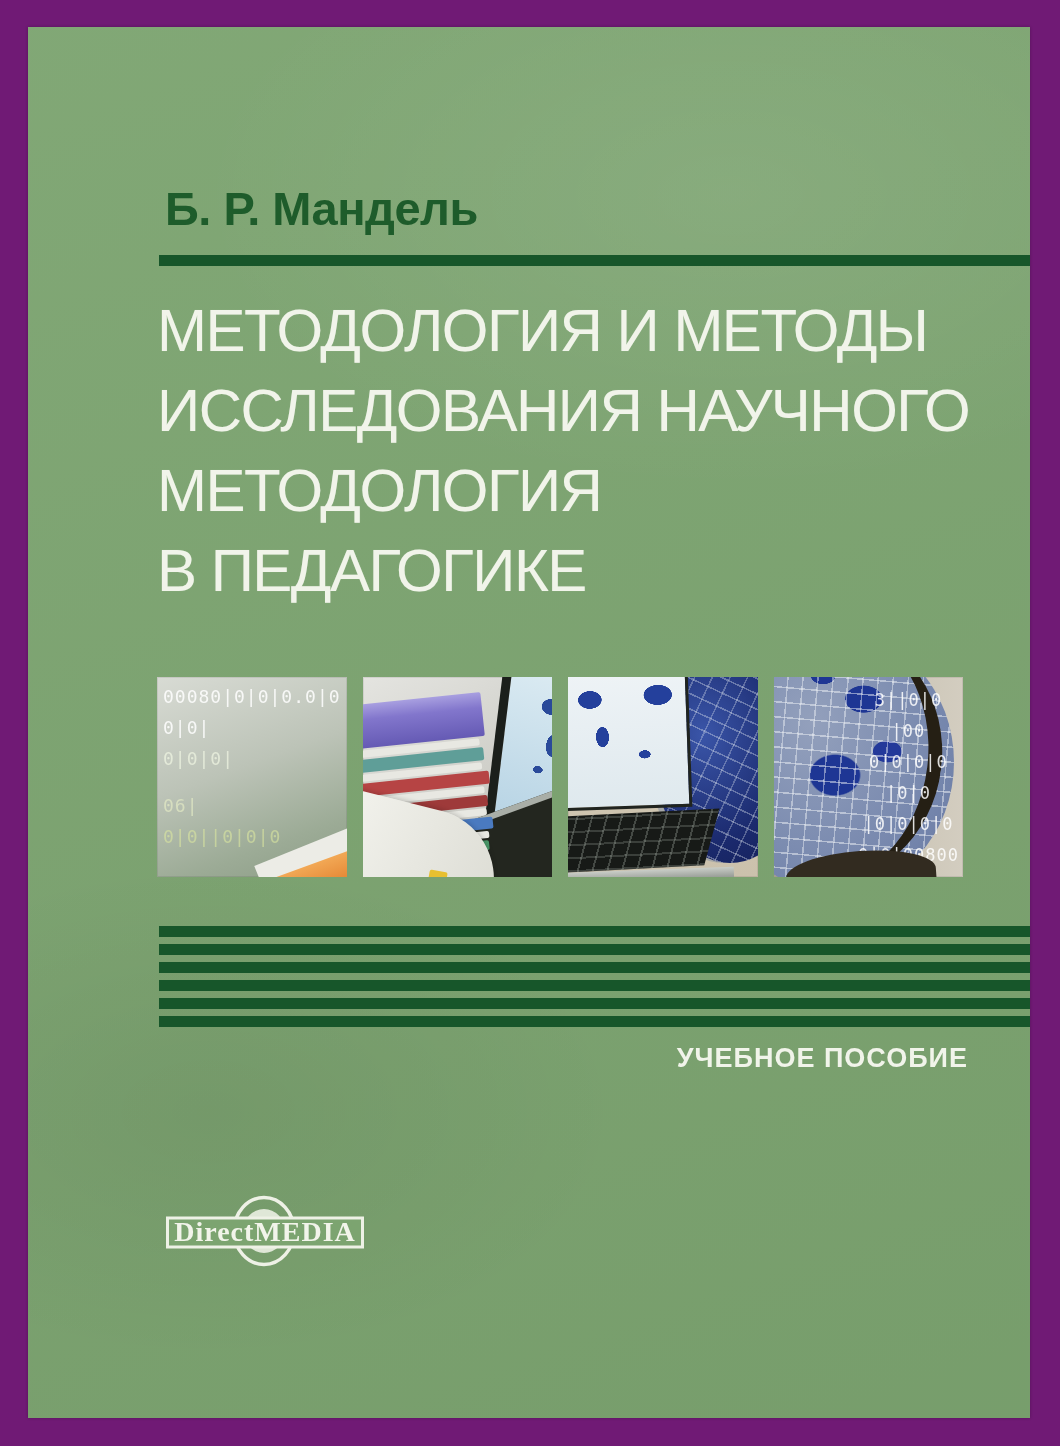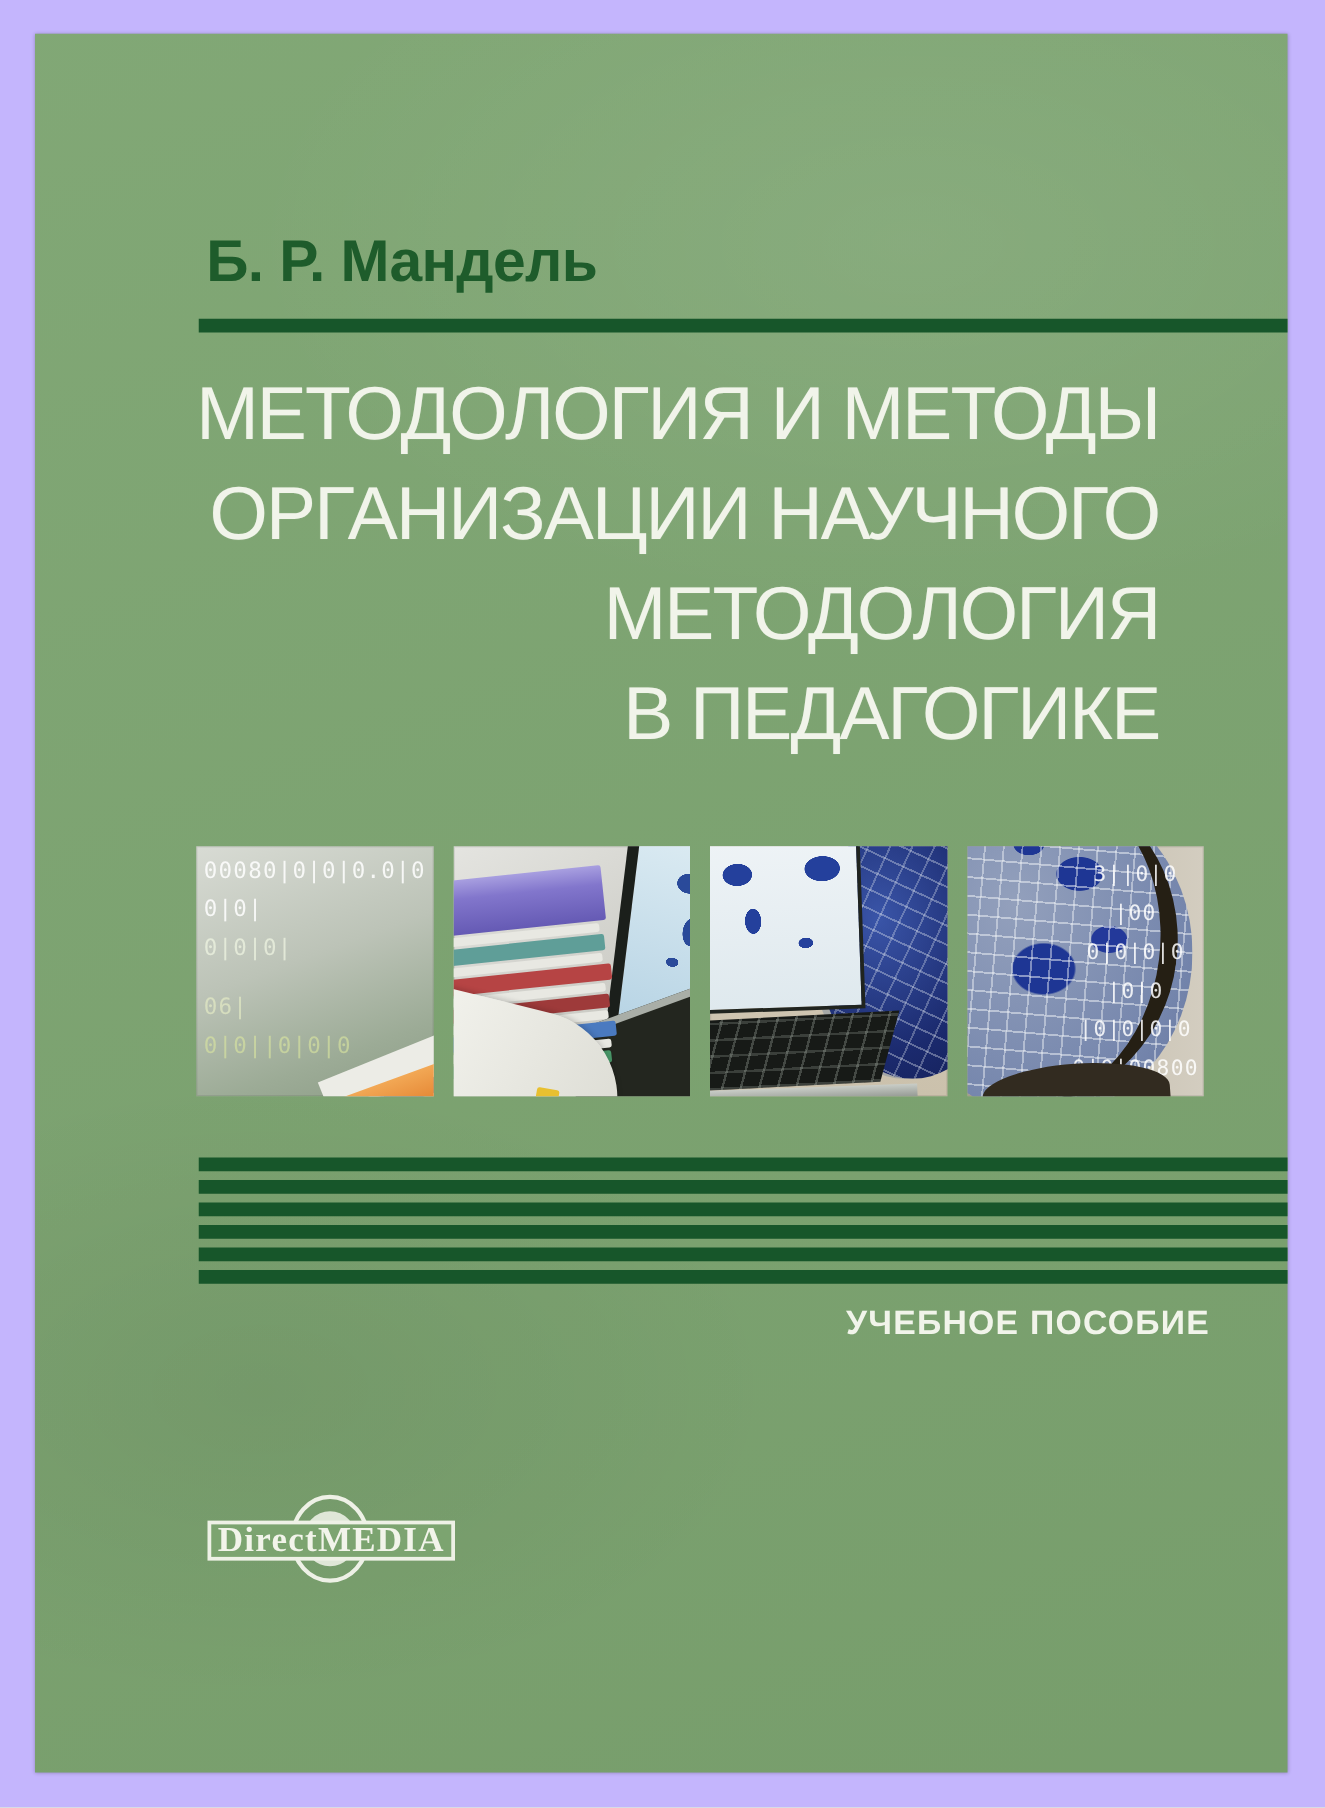--- a/index.html
+++ b/index.html
@@ -1,20 +1,20 @@
 <!DOCTYPE html>
 <html><head>
 <meta charset="utf-8">
 <style>
   * { margin:0; padding:0; box-sizing:border-box; }
   html,body { background:#ffffff; }
   body { font-family:"Liberation Sans", sans-serif; }
 
   .page {
-    position:relative; width:1060px; height:1446px; background:#c4b5fd; overflow:hidden;
+    position:relative; width:1060px; height:1446px; background:#701a75; overflow:hidden;
   }
 
   
   .book-cover {
     position:absolute; left:28px; top:27px; width:1002px; height:1391px;
     background:
       radial-gradient(900px 500px at 70% 12%, rgba(255,255,255,.07), transparent 60%),
       radial-gradient(700px 420px at 18% 78%, rgba(0,0,0,.05), transparent 60%),
       linear-gradient(160deg, rgba(255,255,255,.04), rgba(0,0,0,.04)),
       #7CA470;
@@ -29,21 +29,20 @@
   .author-rule {
     position:absolute; left:131px; top:228px; width:871px; height:11px;
     background:#17562A;
   }
 
   .title { position:absolute; left:129px; top:264px; }
   .title .tl {
     display:block; font-size:60px; line-height:80px; font-weight:400;
     letter-spacing:-1.5px; color:#F1F4EA; white-space:nowrap;
     text-shadow:0 0 1px rgba(255,255,255,.25);
-    text-align:right;
   }
 
   
   .photo-strip {
     position:absolute; left:129px; top:650px; width:806px; height:200px;
     display:flex; gap:16px;
   }
   .panel {
     position:relative; flex:1 1 0; height:200px; overflow:hidden;
     box-shadow:0 0 0 1px rgba(0,0,0,.08) inset;
@@ -159,21 +158,21 @@
 <body>
 
 <div class="page">
   <div class="book-cover">
 
     <h1 class="author">Б. Р. Мандель</h1>
     <div class="author-rule"></div>
 
     <div class="title">
       <span class="tl">МЕТОДОЛОГИЯ И МЕТОДЫ</span>
-      <span class="tl">ОРГАНИЗАЦИИ НАУЧНОГО</span>
+      <span class="tl">ИССЛЕДОВАНИЯ НАУЧНОГО</span>
       <span class="tl">МЕТОДОЛОГИЯ</span>
       <span class="tl">В ПЕДАГОГИКЕ</span>
     </div>
 
     <div class="photo-strip">
 
       <div class="panel p1" title="binary code over books">
         <div class="b-rows">
           <div class="brow">00080|0|0|0.0|0 0</div>
           <div class="brow">0|0|</div>

